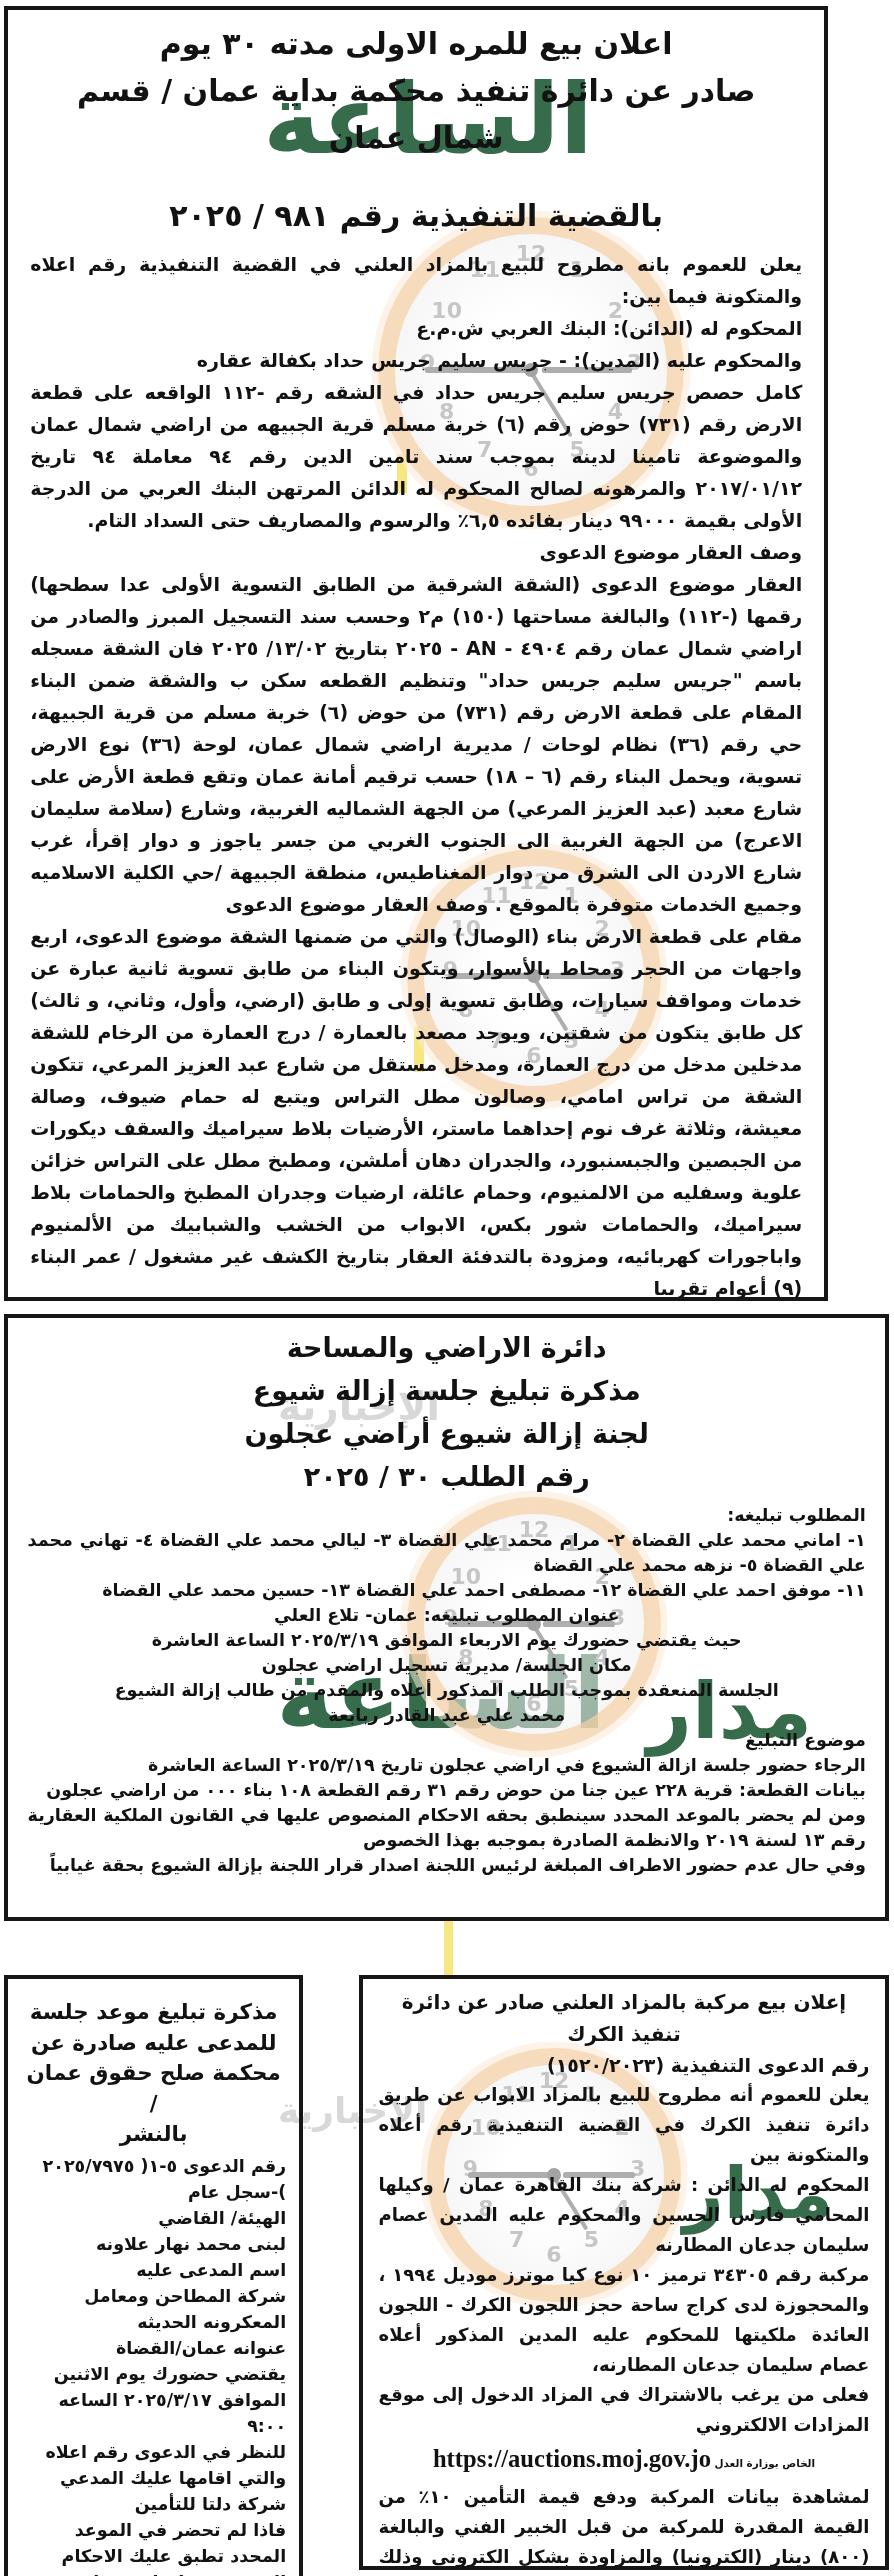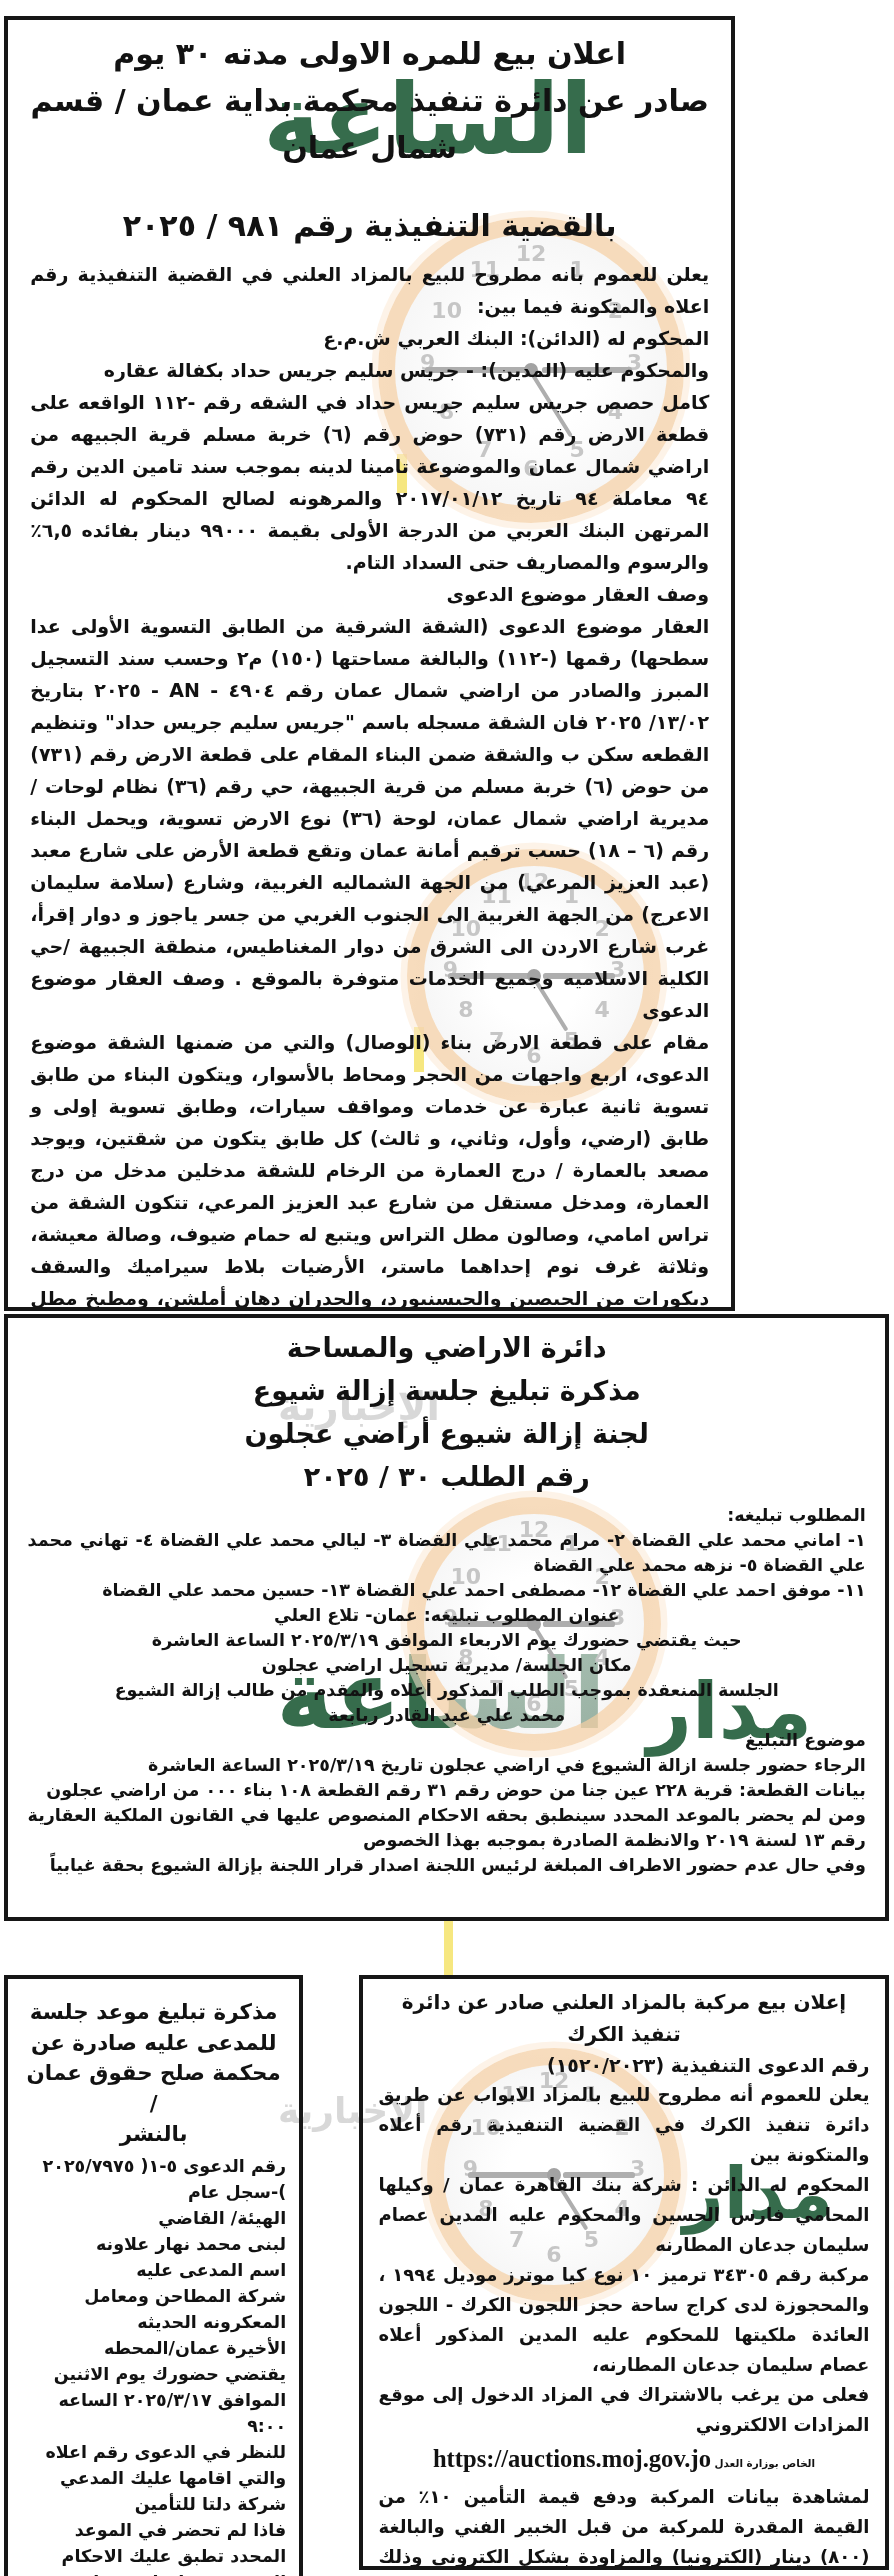--- a/index.html
+++ b/index.html
@@ -20,21 +20,21 @@
   .hand.h9{width:38%;height:5.8px;left:11%;top:calc(50% - 3.2px);}
   .hand.m3{width:33%;height:5.8px;right:13%;top:calc(50% - 3.2px);}
   .hand.s5{width:28%;height:3.9px;left:50%;top:50%;transform:rotate(58deg);transform-origin:left center;}
   .hub{position:absolute;width:14.3px;height:14.3px;left:calc(50% - 7.1px);top:calc(50% - 7.1px);border-radius:50%;background:#a3a3a3;}
   .wm-text{position:absolute;color:#14532d;opacity:.85;white-space:nowrap;line-height:1;}
   .wm-accent{position:absolute;background:#f3df55;opacity:.75;}
 
   
   .box{position:absolute;border:4.5px solid #161616;box-sizing:border-box;z-index:2;overflow:hidden;}
   .box p,.box h1,.box h2{margin:0;}
-  .box1{left:5.2px;top:16px;width:731px;height:1295px;padding:10.4px 22px;}
+  .box1{left:5.2px;top:6px;width:824px;height:1295px;padding:10.4px 22px;}
   .box2{left:5.2px;top:1314px;width:885px;height:607px;padding:7.8px 19.4px;}
   .box3{left:5.2px;top:1975px;width:299px;height:619px;padding:18px 13px;}
   .box4{left:360px;top:1975px;width:530px;height:595px;padding:6.5px 15.6px;}
 
   .t1{font-size:30px;line-height:47px;text-align:center;}
   .body1{font-size:19px;line-height:32px;text-align:justify;}
   .r{text-align:right;}
   .calcA{text-align:right;padding-left:0;padding-right:311px;}
   .calcB{text-align:right;padding-right:343px;}
   .calcC{text-align:right;padding-right:324px;}
@@ -187,21 +187,21 @@
   <section class="box box3">
     <h2 class="t3">مذكرة تبليغ موعد جلسة</h2>
     <h2 class="t3">للمدعى عليه  صادرة عن</h2>
     <h2 class="t3">محكمة صلح حقوق عمان /</h2>
     <h2 class="t3" style="margin-bottom:3.9px;">بالنشر</h2>
     <p class="body3">رقم الدعوى ٥-١( ٢٠٢٥/٧٩٧٥ )-سجل عام</p>
     <p class="body3">الهيئة/ القاضي</p>
     <p class="body3">لبنى محمد نهار علاونه</p>
     <p class="body3">اسم المدعى عليه</p>
     <p class="body3">شركة المطاحن ومعامل المعكرونه الحديثه</p>
-    <p class="body3">الأخيرة  عمان/المحطه</p>
+    <p class="body3">عنوانه  عمان/القضاة</p>
     <p class="body3">يقتضي حضورك يوم الاثنين الموافق ٢٠٢٥/٣/١٧ الساعه ٩:٠٠</p>
     <p class="body3">للنظر في الدعوى رقم اعلاه  والتي اقامها عليك المدعي</p>
     <p class="body3">شركة دلتا للتأمين</p>
     <p class="body3">فاذا لم تحضر في الموعد المحدد تطبق عليك الاحكام المنصوص عليها في قانون محاكم الصلح وقانون اصول المحاكمات المدنية.</p>
   </section>
 
   <section class="box box4">
     <h2 class="t4">إعلان بيع مركبة بالمزاد العلني صادر عن دائرة تنفيذ الكرك</h2>
     <p class="case4">رقم الدعوى التنفيذية  (١٥٢٠/٢٠٢٣)</p>
     <p class="body4">يعلن للعموم أنه مطروح للبيع بالمزاد الابواب عن طريق دائرة تنفيذ الكرك في القضية التنفيذية رقم أعلاه والمتكونة بين</p>

